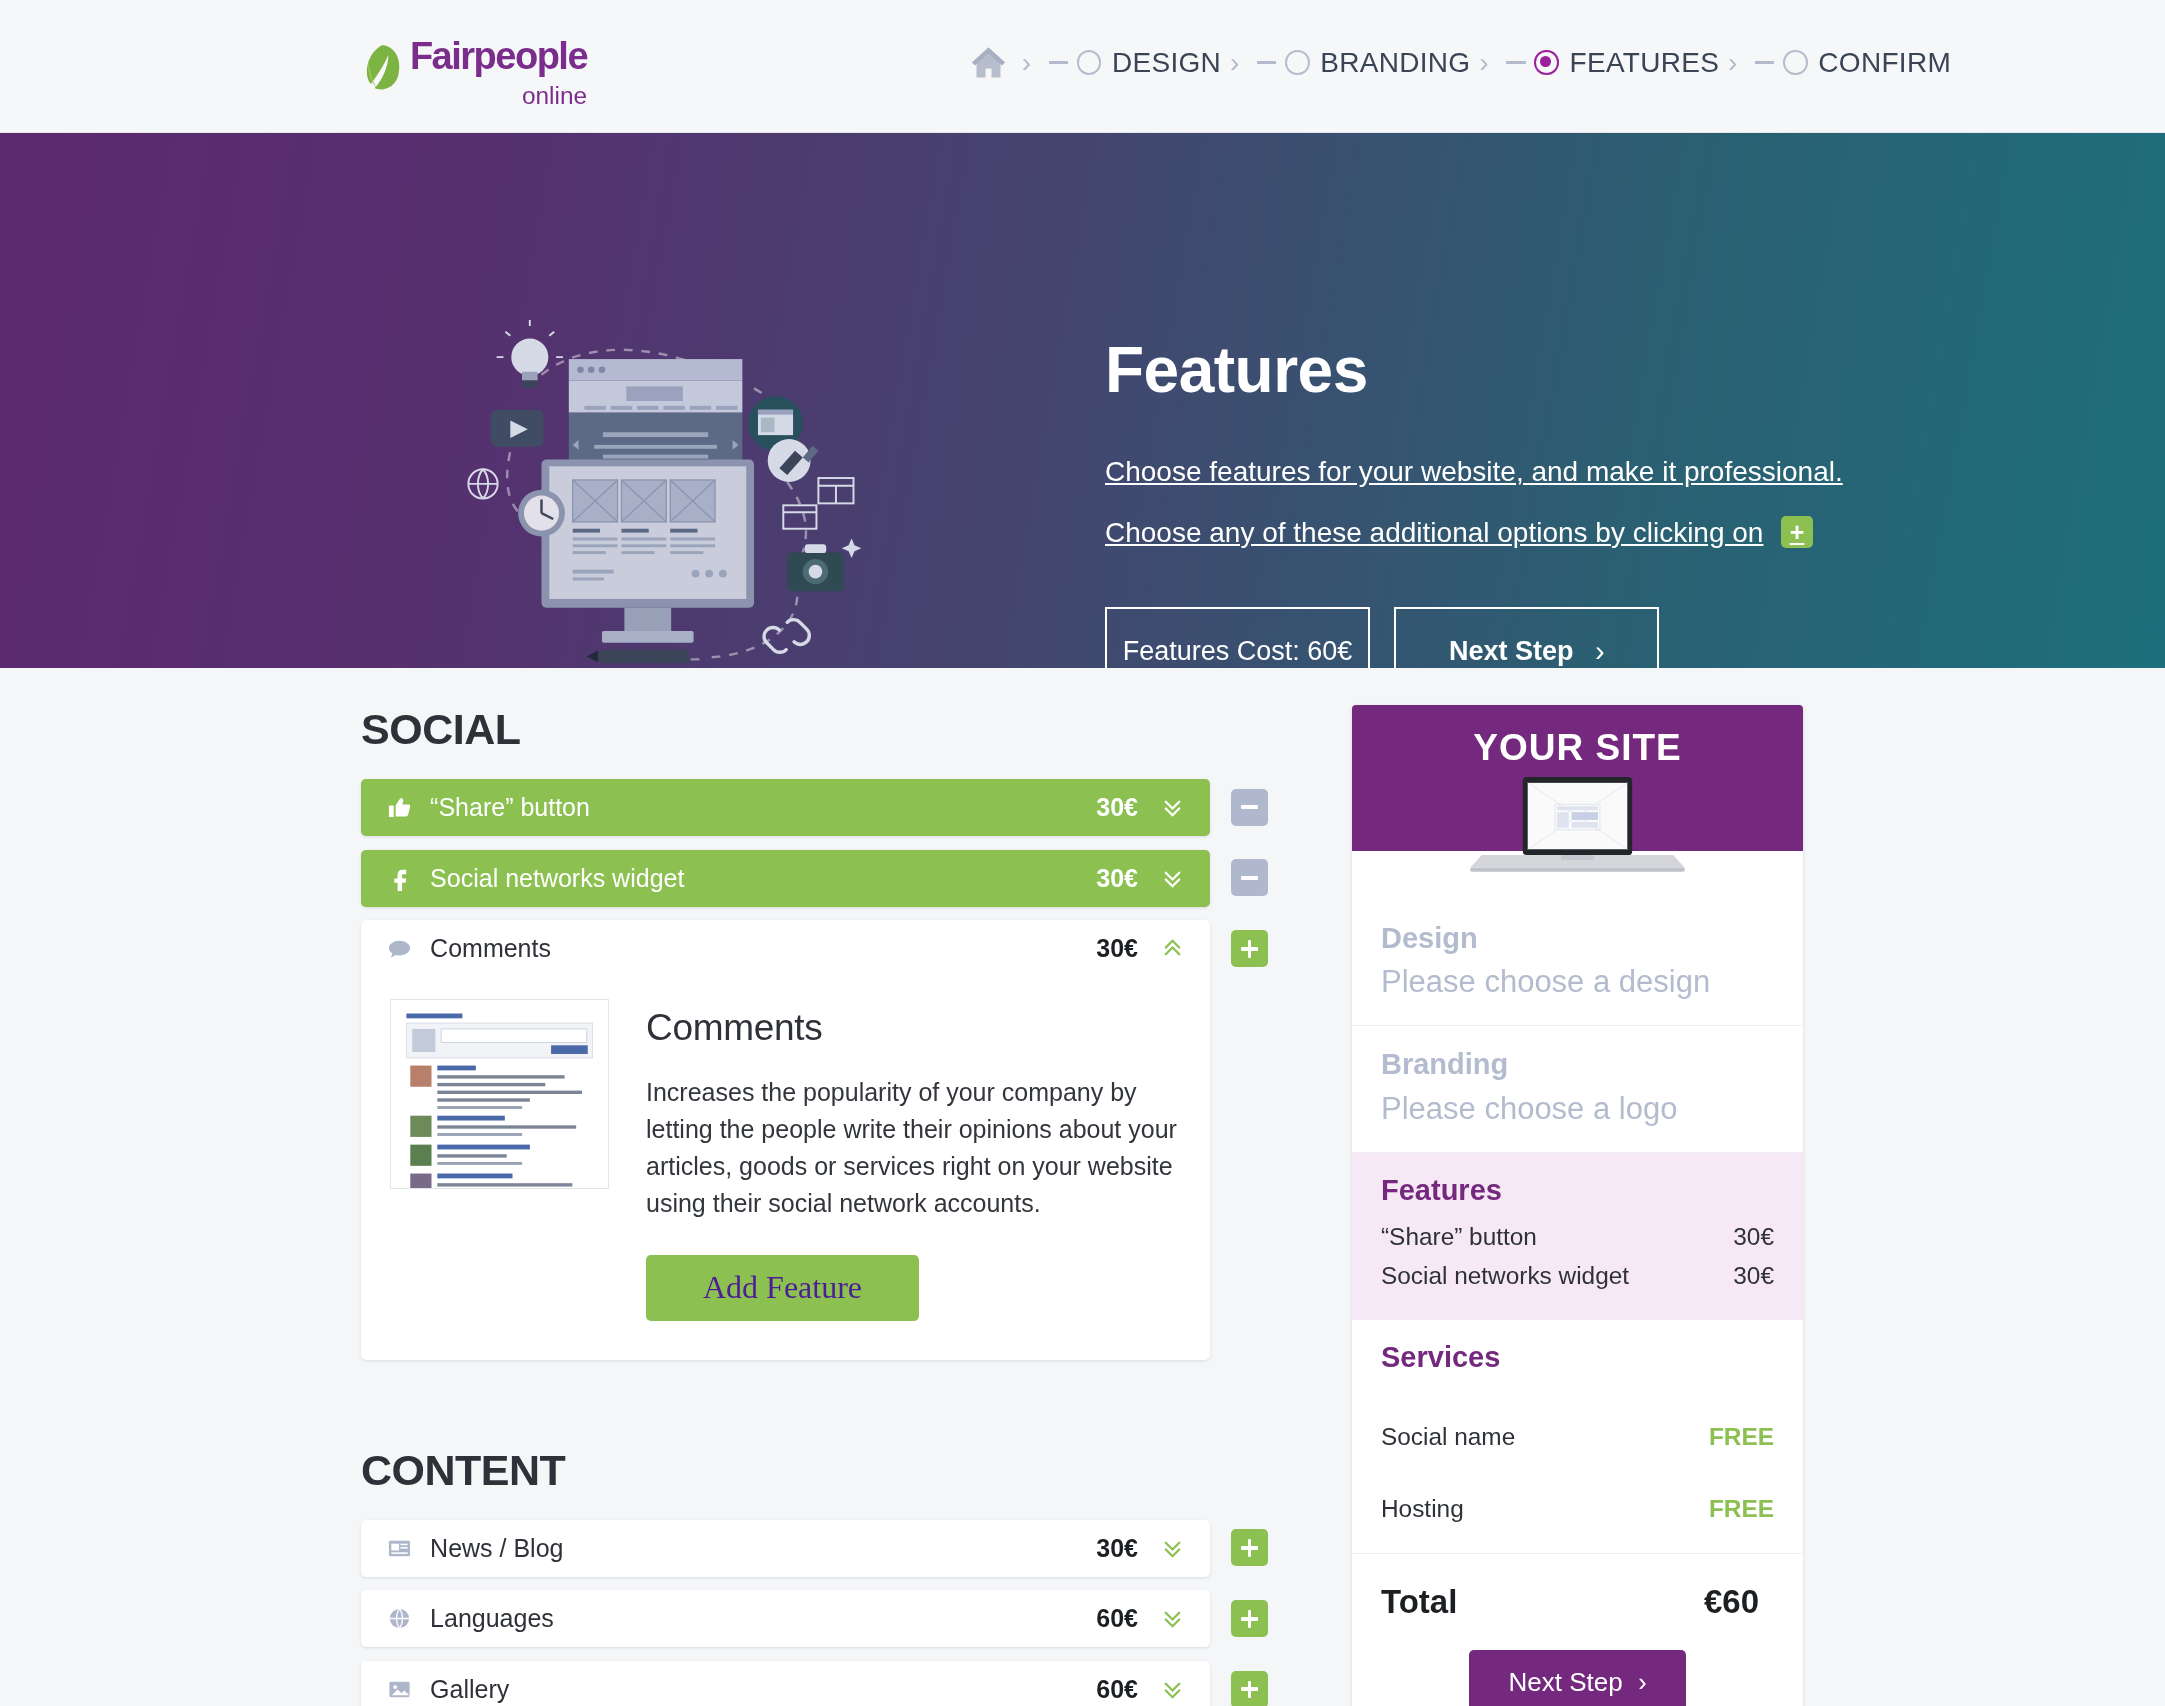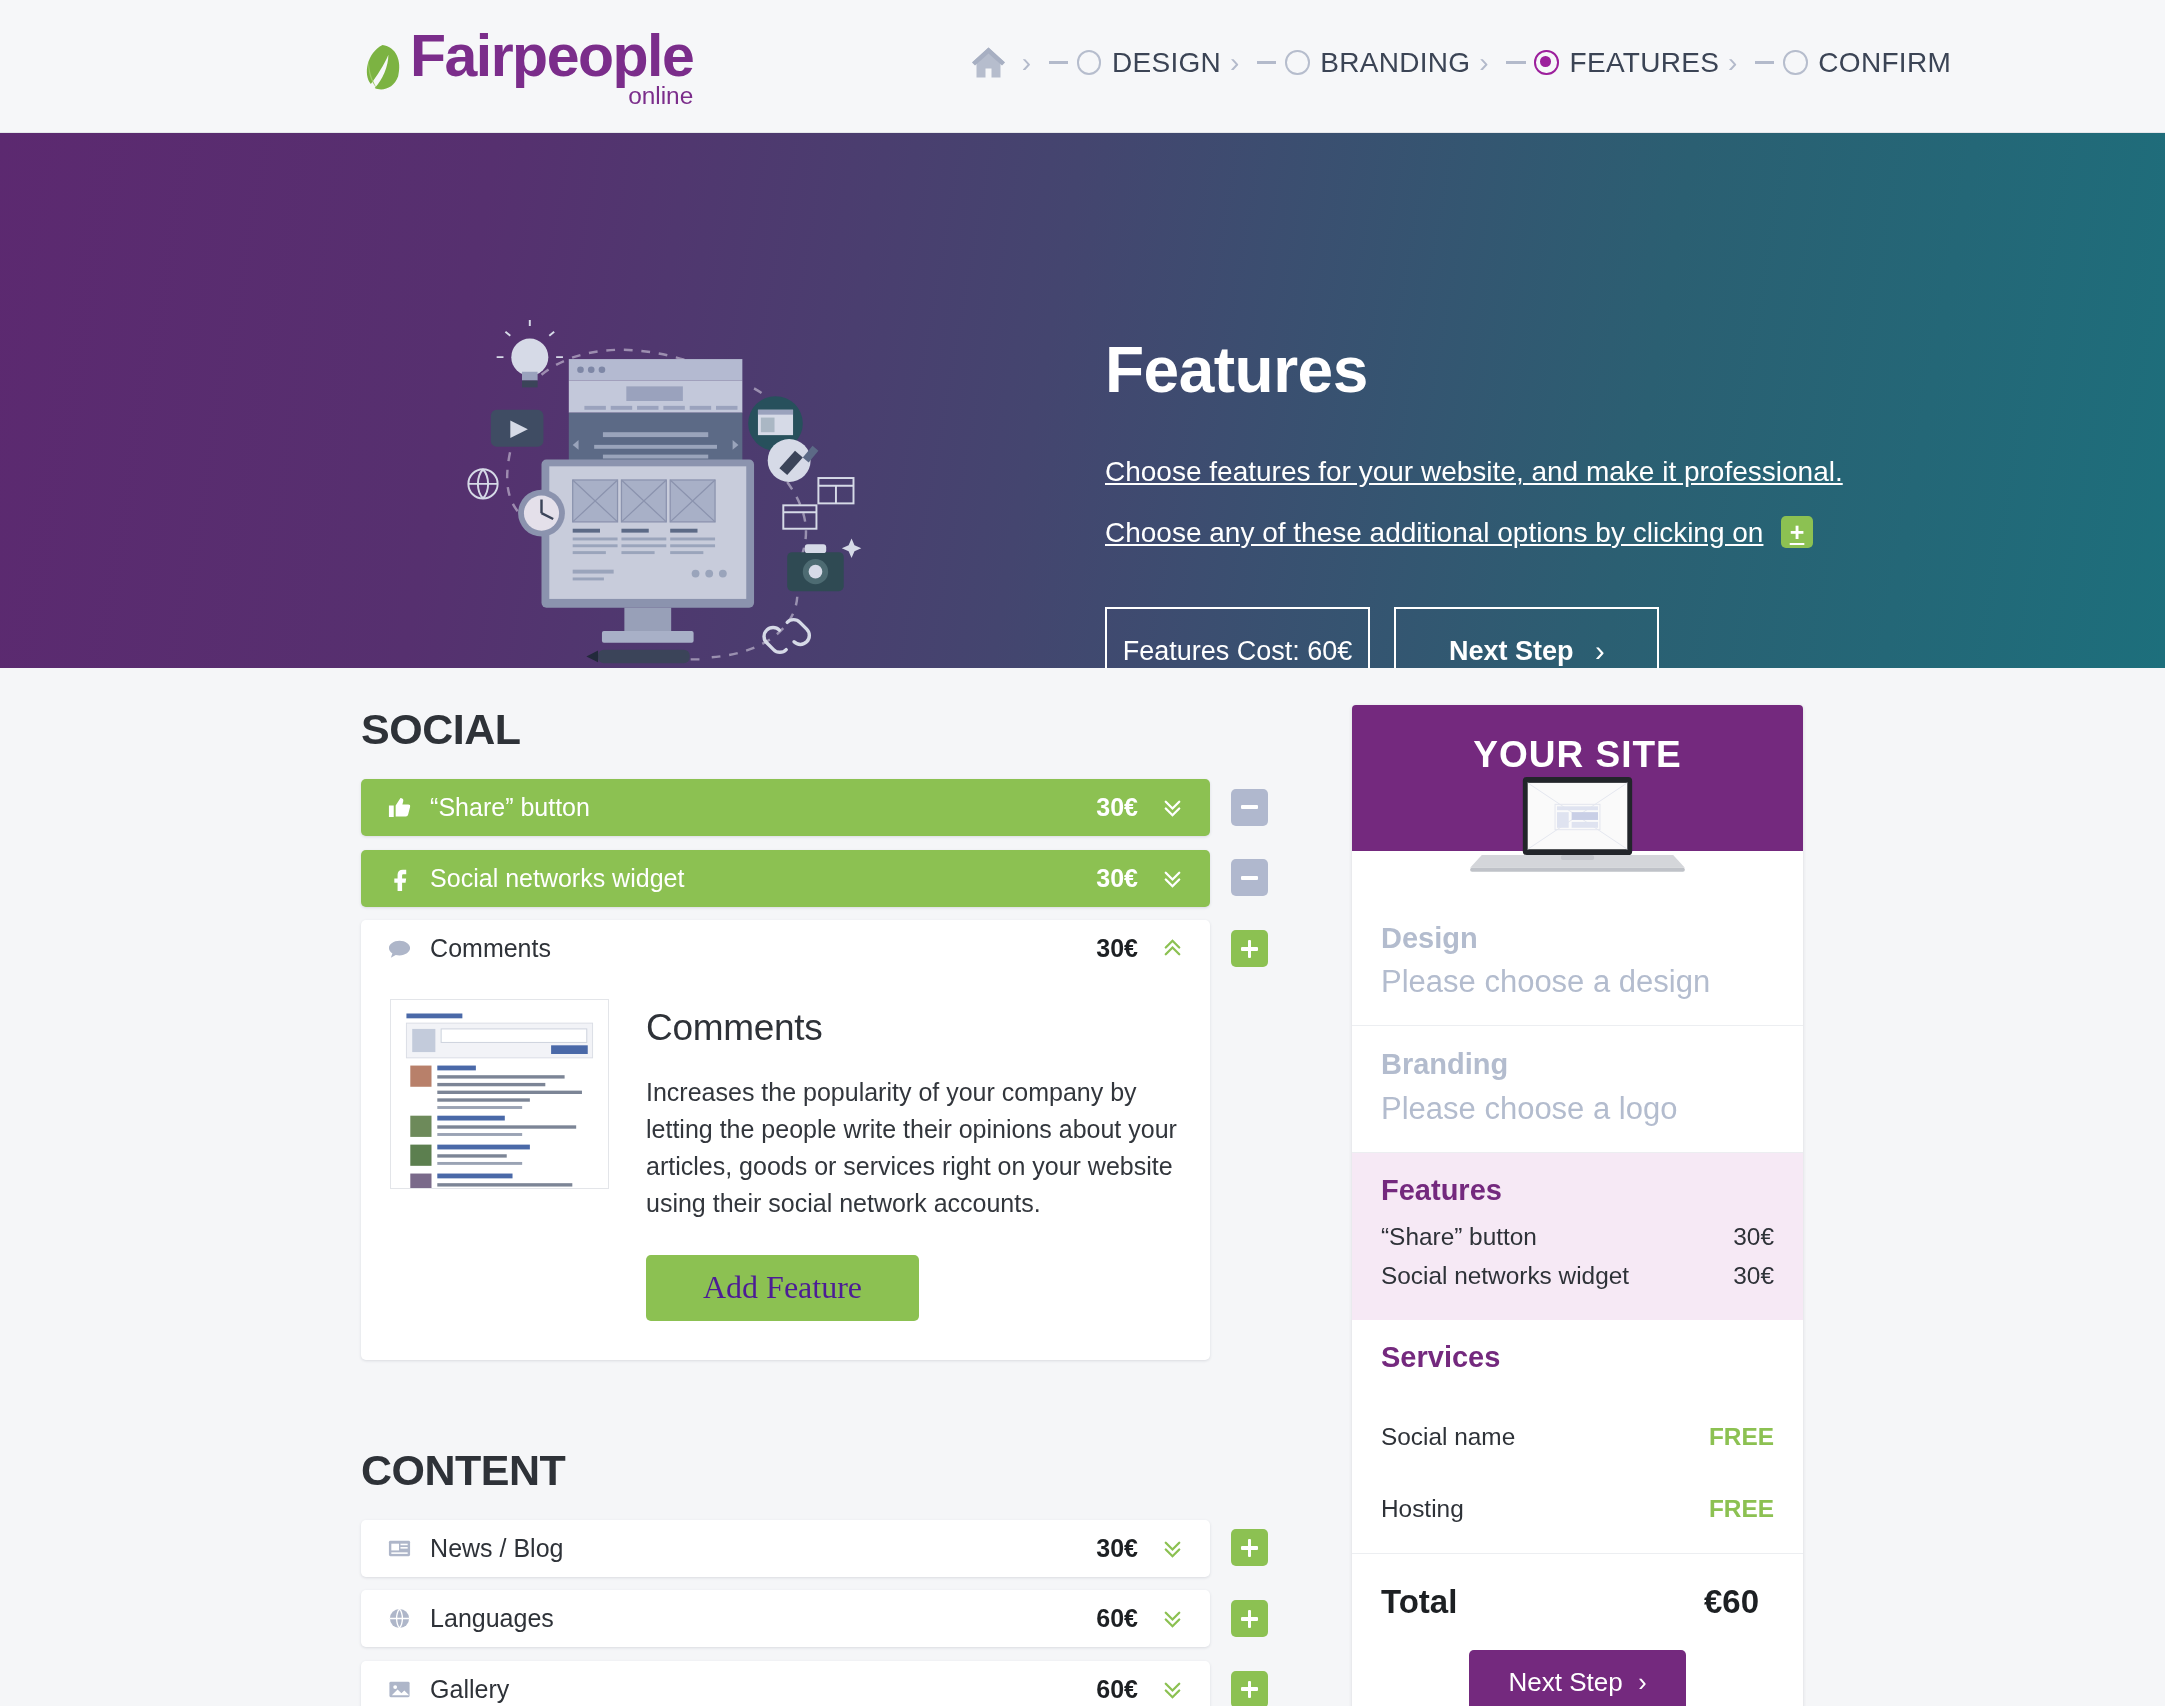--- a/index.html
+++ b/index.html
@@ -14,21 +14,21 @@
   .topbar {
     height: 133px; width: 2165px;
     background: #f6f7f9;
     border-bottom: 1px solid #e4e6ea;
     position: relative;
   }
   .logo { position: absolute; left: 363px; top: 25px; display: flex; align-items: flex-start; }
   .logo-leaf { width: 41px; height: 53px; margin-right: 5.9px; margin-top: 13.7px; }
   .logo-words { display: flex; flex-direction: column; align-items: flex-end; }
   .logo-main {
-    font-size: 59px; font-weight: bold; color: #7b2d8b;
+    font-size: 38px; font-weight: bold; color: #7b2d8b;
     letter-spacing: -1.5px; line-height: 62px;
   }
   .logo-sub { font-size: 24.4px; color: #7b2d8b; line-height: 25px; margin-top: -3.9px; }
 
   .steps {
     position: absolute; left: 970px; top: 37px;
     display: flex; align-items: center; height: 51px;
   }
   .step-home { width: 37px; height: 33px; margin-right: 5.9px; }
   .step-sep { color: #b3bacb; font-size: 28px; margin: 0 8.8px; line-height: 1; }
@@ -143,21 +143,21 @@
     position: absolute; left: 1352px; top: 37px; width: 451px;
     background: #ffffff; border-radius: 3.9px;
     box-shadow: 0 1px 3.9px rgba(40,50,70,0.14);
     overflow: hidden;
   }
   .sb-head {
     height: 146px; background: #74297e; position: relative;
   }
   .sb-head-title {
     font-size: 37px; font-weight: bold; color: #ffffff; letter-spacing: 1px;
-    text-align: center; padding-top: 29px;
+    text-align: center; padding-top: 22px;
   }
   .sb-laptop { position: relative; height: 123px; margin-top: -74px; }
   .sb-sect { padding: 21.5px 29px 25px 29px; border-bottom: 1px solid #eceef1; }
   .sb-sect.features-sect { background: #f6e9f5; border-bottom: none; }
   .sb-h { font-size: 29px; font-weight: bold; margin-bottom: 9.8px; }
   .sb-h.muted { color: #b3bcce; }
   .sb-h.accent { color: #74297e; }
   .sb-placeholder { font-size: 31px; color: #b3bcce; }
   .sb-line {
     display: flex; justify-content: space-between; align-items: baseline;

